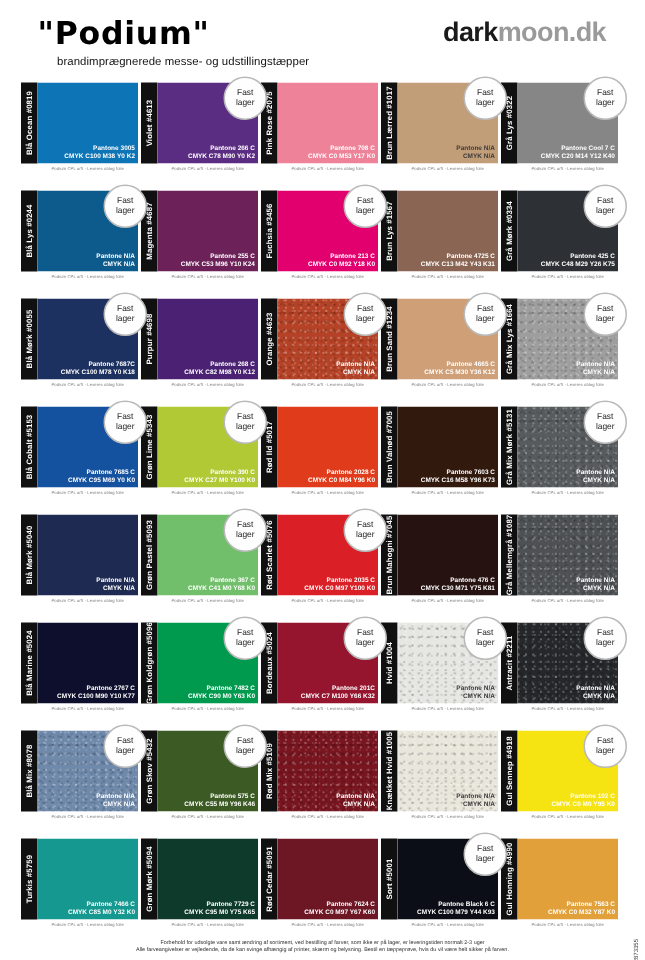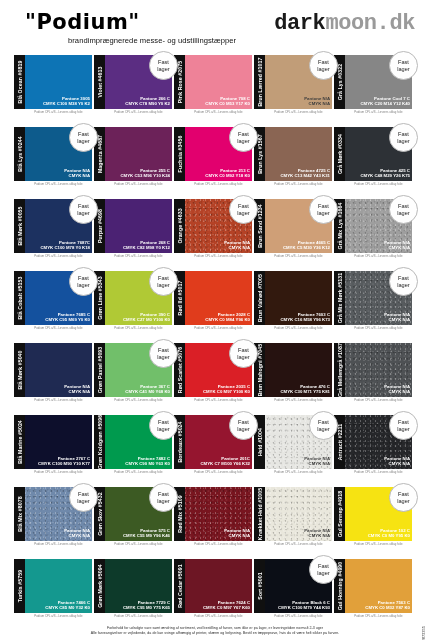--- a/index.html
+++ b/index.html
@@ -26,34 +26,33 @@
     left: 25px; top: 10px;
     font-family: "DejaVu Sans", sans-serif;
     font-size: 21px;
     font-weight: bold;
     letter-spacing: 0.5px;
     color: #000;
     white-space: nowrap;
   }
   .brand-tagline {
     position: absolute;
-    left: 68px; top: 36px;
+    left: 38px; top: 36px;
     font-size: 7.6px;
     color: #111;
     letter-spacing: 0.05px;
     white-space: nowrap;
     text-align: center;
   }
   .brand-darkmoon {
     position: absolute;
-    right: 15px; top: 11px;
-    font-size: 22px;
+    right: 26px; top: 11px;
+    font-size: 18px;
     letter-spacing: -0.4px;
     white-space: nowrap;
-    font-family: Liberation Mono, monospace;
   }
   .dm-dark { color: #1a1a1a; font-weight: bold; }
   .dm-moon { color: #9a9a9a; font-weight: bold; }
 
   
   .grid {
     position: absolute;
     left: 0; top: 55px;
     width: 430px;
   }

